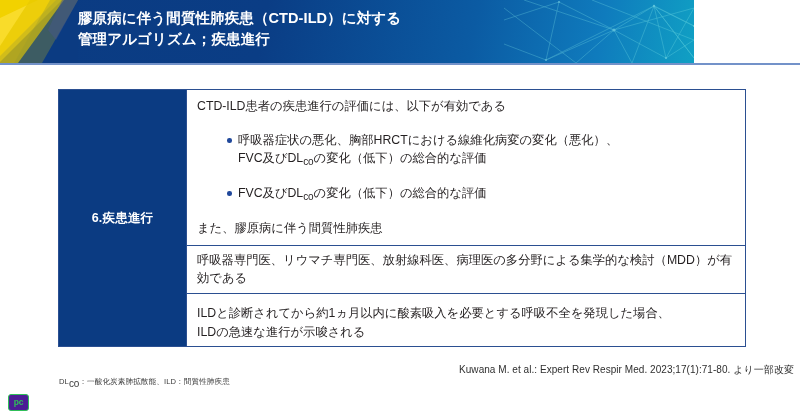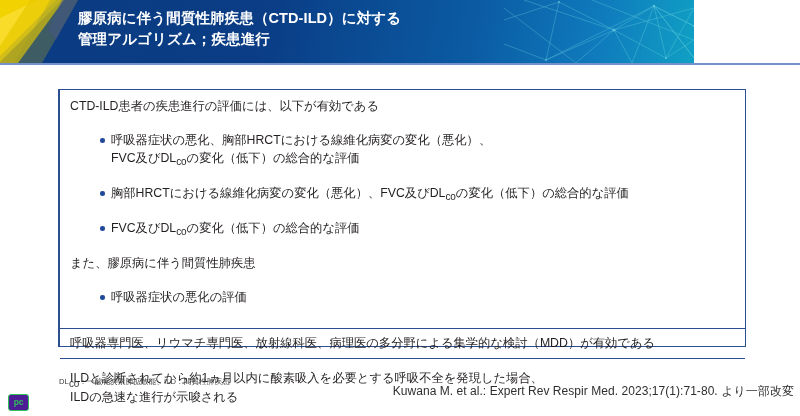--- a/index.html
+++ b/index.html
@@ -153,23 +153,23 @@
     left: 59px;
     top: 373px;
     font-size: 7.6px;
     line-height: 16px;
     color: #3a3a3a;
     letter-spacing: .1px;
   }
   .citation {
     position: absolute;
     right: 6px;
-    top: 386px;
+    top: 364px;
     text-align: right;
-    font-size: 12px;
+    font-size: 10px;
     line-height: 11.5px;
     color: #2f2f2f;
     letter-spacing: .05px;
   }
   .pclogo {
     position: absolute;
     left: 8px;
     top: 394px;
     width: 19px;
     height: 15px;
@@ -224,37 +224,38 @@
     </svg>
   </div>
 
   <div class="header-title">膠原病に伴う間質性肺疾患（CTD-ILD）に対する
 管理アルゴリズム；疾患進行</div>
 </div>
 <div class="header-rule"></div>
 
 <div class="board">
 
+  <div class="board-left">
+    <span>6.疾患進行</span>
+  </div>
 
   <div class="board-right">
 
     <div class="cell cell-main">
 
       <p class="lead">CTD-ILD患者の疾患進行の評価には、以下が有効である</p>
 
       <ul class="blist">
         <li>呼吸器症状の悪化、胸部HRCTにおける線維化病変の変化（悪化）、<br><span class="cont">FVC及びDL<sub>co</sub>の変化（低下）の総合的な評価</span></li>
-        <li>胸部HRCTにおける線維化病変の変化（悪化）、FVC及びDL<sub>co</sub>の変化（低下）の総合的な評価</li>
         <li>FVC及びDL<sub>co</sub>の変化（低下）の総合的な評価</li>
       </ul>
 
       <p class="lead second">また、膠原病に伴う間質性肺疾患</p>
 
       <ul class="blist">
-        <li>呼吸器症状の悪化の評価</li>
       </ul>
     </div>
 
     <div class="cell cell-mdd">
       <span class="row-txt">呼吸器専門医、リウマチ専門医、放射線科医、病理医の多分野による集学的な検討（MDD）が有効である</span>
     </div>
 
     <div class="cell cell-note">
       <span class="row-txt" style="white-space:pre-line">ILDと診断されてから約1ヵ月以内に酸素吸入を必要とする呼吸不全を発現した場合、
 ILDの急速な進行が示唆される</span>

